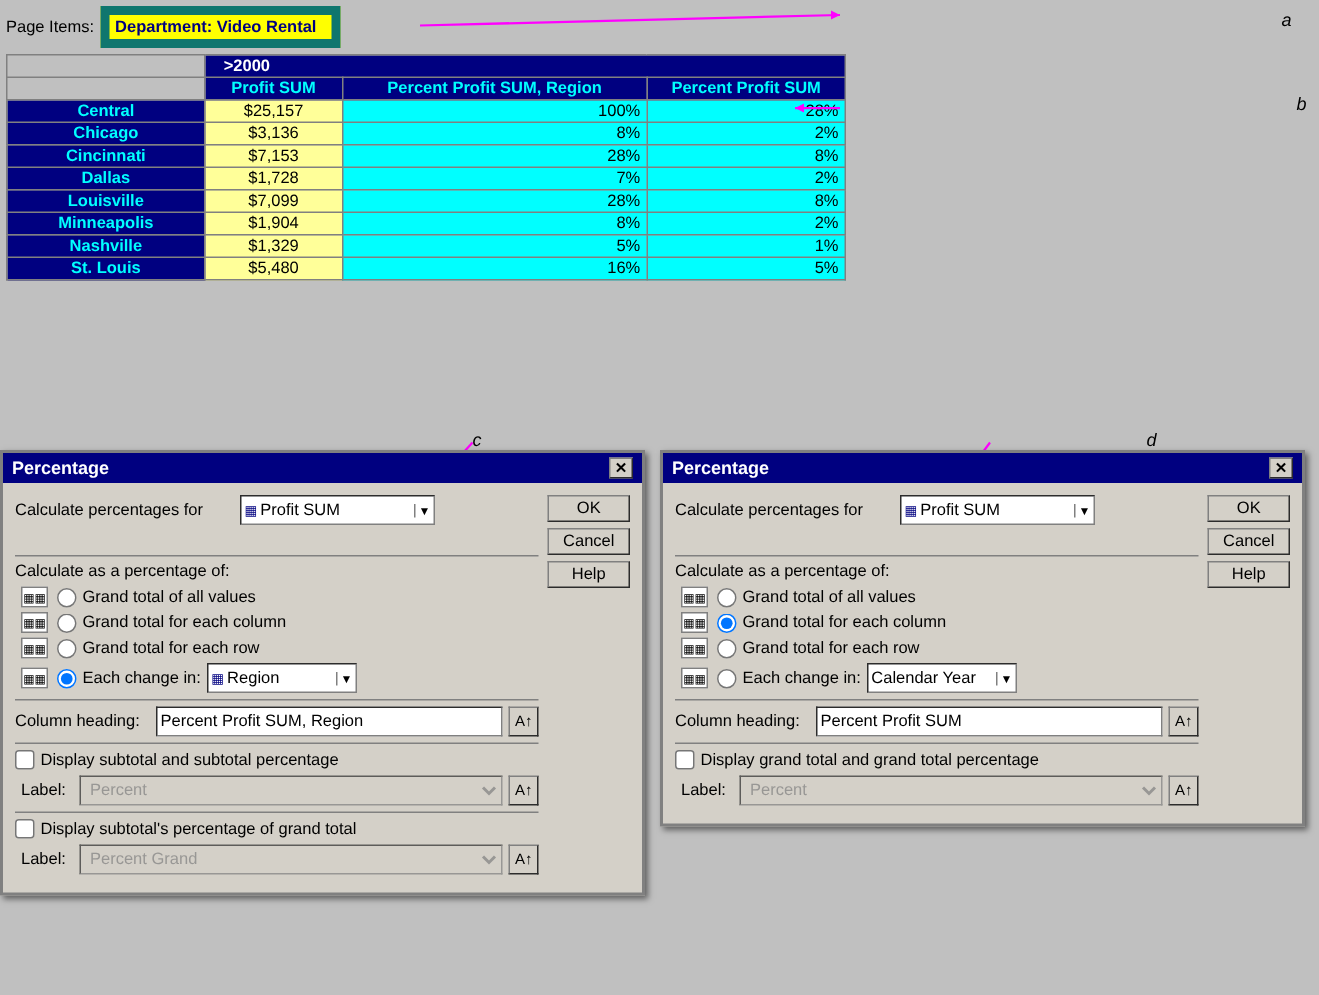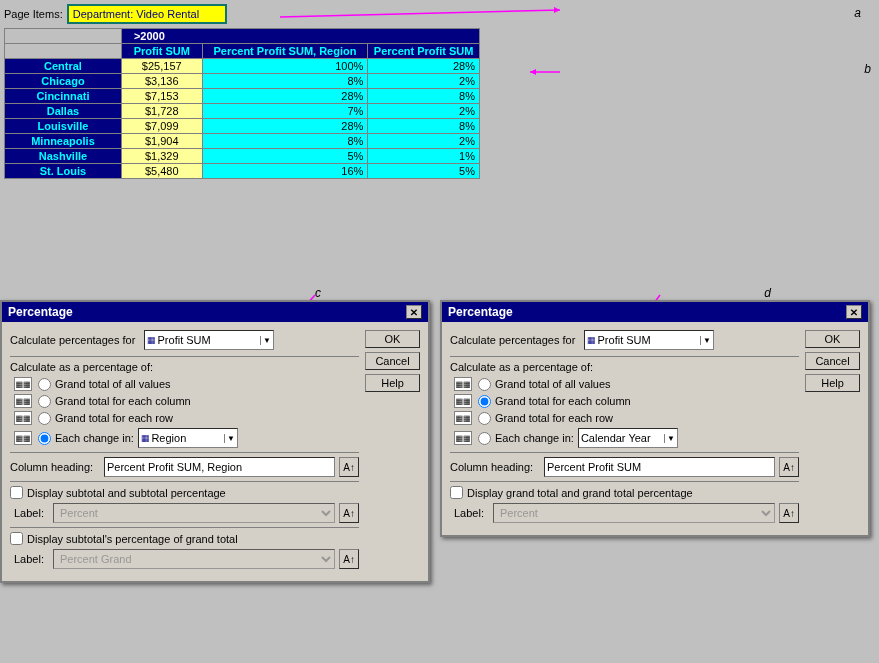--- a/index.html
+++ b/index.html
@@ -19,32 +19,32 @@
       gap: 4px;
     }
 
     .page-items-label {
       font-size: 11px;
       color: #000;
     }
 
     .dept-dropdown {
       background: #ffff00;
-      border: 2px solid #0f766e;
+      border: 6px solid #0f766e;
       padding: 2px 4px;
       font-size: 11px;
-      font-weight: normal;
+      font-weight: bold;
       color: #000080;
       cursor: pointer;
       min-width: 160px;
     }
 
     .pivot-table {
       border-collapse: collapse;
-      width: 476px;
+      width: 560px;
     }
 
     .pivot-table td, .pivot-table th {
       border: 1px solid #808080;
       padding: 1px 4px;
       font-size: 11px;
     }
 
     .year-header {
       background: #000080;
@@ -130,22 +130,22 @@
       justify-content: center;
     }
 
     .dialog-body {
       padding: 8px;
     }
 
     .dialog-row {
       display: flex;
       align-items: center;
-      margin-bottom: 6px;
-      gap: 4px;
+      margin-bottom: 20px;
+      gap: 20px;
     }
 
     .dialog-label {
       font-size: 11px;
       white-space: nowrap;
       min-width: 130px;
     }
 
     .dialog-btn {
       background: #d4d0c8;

